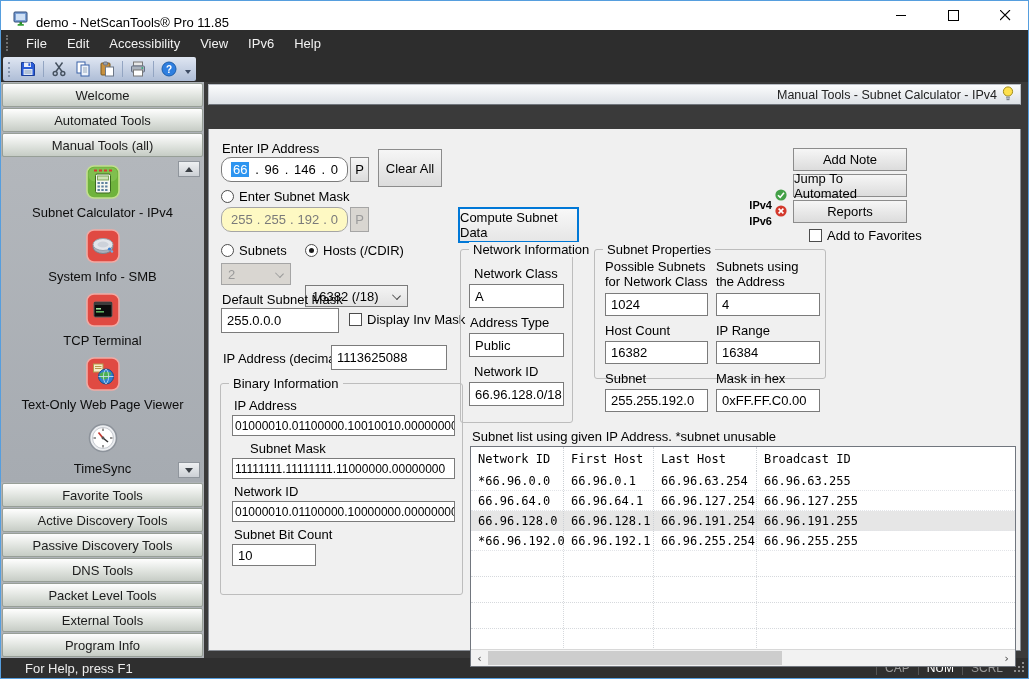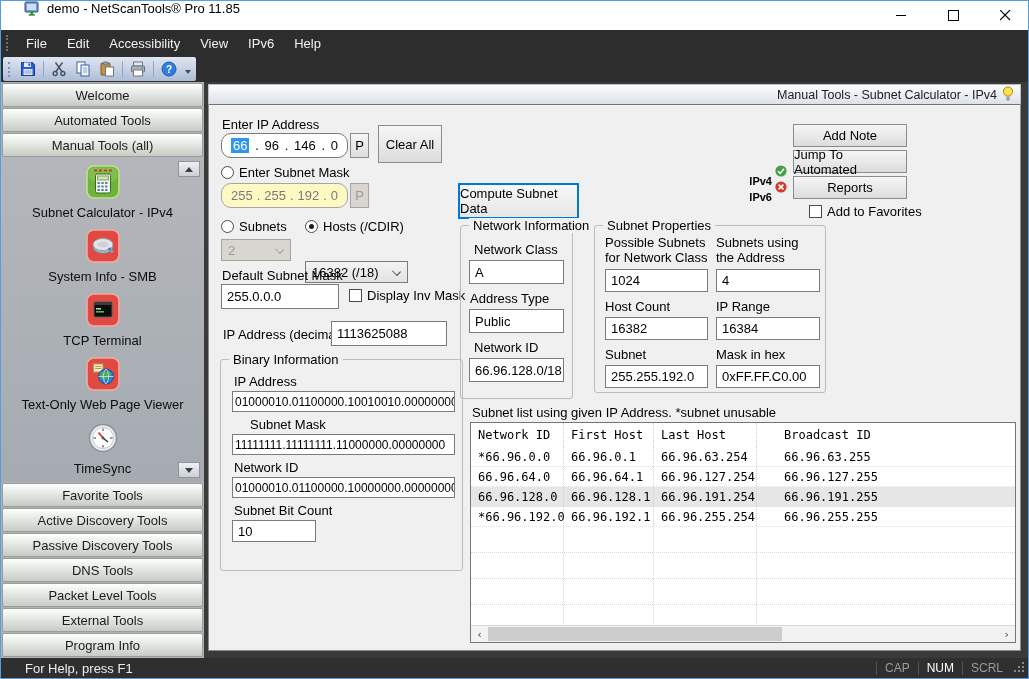--- a/index.html
+++ b/index.html
@@ -2,22 +2,22 @@
 <html><head>
 <meta charset="utf-8">
 <style>
   * { margin:0; padding:0; box-sizing:border-box; }
   html,body { background:#888; }
   body { font-family:"Liberation Sans", sans-serif; }
   .win { width:1029px; height:679px; border:1px solid #569ede; background:#3a3a3a;
          display:flex; flex-direction:column; position:relative; overflow:hidden; }
 
   
-  .titlebar { height:29px; background:#ffffff; display:flex; align-items:flex-start;
-              padding-left:23px; gap:7px; font-size:13px; color:#000; flex:0 0 29px; }
+  .titlebar { height:29px; background:#ffffff; display:flex; align-items:flex-end;
+              padding-left:12px; gap:7px; font-size:13px; color:#000; flex:0 0 29px; }
   .titlebar .ttext { flex:1; }
   .wbtn { width:45px; height:100%; display:flex; align-items:center; justify-content:center; }
 
   
   .menubar { height:26px; background:#2d2d2d; display:flex; align-items:center;
              color:#f2f2f2; font-size:13px; flex:0 0 26px; }
   .grip { width:4px; height:16px; border-left:2px dotted #6f6f6f; margin:0 6px 0 5px; }
   .mitem { padding:0 10px; height:100%; display:flex; align-items:center; cursor:default; }
 
   
@@ -49,21 +49,21 @@
   .scrollbtn { position:absolute; right:4px; width:22px; height:16px;
                background:linear-gradient(#eef0f2,#ccd0d5); border:1px solid #8f959c;
                display:flex; align-items:center; justify-content:center; }
   .scrollbtn.up { top:4px; } .scrollbtn.down { bottom:4px; }
   .tri-up { width:0; height:0; border-left:4px solid transparent; border-right:4px solid transparent;
             border-bottom:5px solid #3a3f45; }
   .tri-down { width:0; height:0; border-left:4px solid transparent; border-right:4px solid transparent;
               border-top:5px solid #3a3f45; }
 
   
-  .main { flex:1; display:flex; flex-direction:column; background:#3a3a3a; padding:2px 7px 7px 4px; min-width:0; }
+  .main { flex:1; display:flex; flex-direction:column; background:#3a3a3a; padding:2px 7px 7px 4px; min-width:0;gap:24px; }
   .mainhdr { height:21px; flex:0 0 21px; background:linear-gradient(#fbfcfd,#dde1e6);
              border:1px solid #b9bec5; border-bottom:1px solid #70757c;
              display:flex; align-items:center; justify-content:flex-end; gap:5px;
              padding-right:6px; font-size:12.5px; color:#222; }
   .content { position:relative; flex:1; background:#f0f0f0; border:1px solid #888d94; border-top:none; }
 
   .abs { position:absolute; }
   .lbl { font-size:13px; color:#000; white-space:nowrap; }
   .edit { background:#fff; border:1px solid #7b7b7b; font-size:13px; color:#000;
           display:flex; align-items:center; padding:0 5px; overflow:hidden; white-space:nowrap; }
@@ -86,21 +86,21 @@
           border-right:1.6px solid #444; border-bottom:1.6px solid #444; transform:rotate(45deg) scaleY(.8); }
   .combo.dis .chev { border-color:#9a9a9a; }
   .group { position:absolute; border:1px solid #bdbdbd; border-radius:3px; }
   .gtitle { position:absolute; top:-8px; left:8px; background:#f0f0f0; padding:0 4px; font-size:13px; color:#000; white-space:nowrap; }
 
   
   .sntable { background:#fff; border:1px solid #71767e; font-family:"DejaVu Sans Mono", monospace;
              font-size:12px; overflow:hidden; }
   .trow { display:grid; grid-template-columns:93px 90px 103px 1fr; align-items:center; }
   .trow > div { padding-left:7px; border-right:1px dotted #ccd0d5; height:100%; display:flex; align-items:center; white-space:nowrap; }
-  .trow > div:last-child { border-right:none;margin-left:20px; }
+  .trow > div:last-child { border-right:none; }
   .thead { height:24px; }
   .tdata { height:20px; border-bottom:1px dotted #e2e4e8; }
   .tdata.hl { background:#e6e6e6; }
   .erow { height:26px; border-bottom:1px dotted #d6d9dd; display:grid; grid-template-columns:93px 90px 103px 1fr; }
   .erow > div { border-right:1px dotted #d6d9dd; } .erow > div:last-child { border-right:none; }
   .hscroll { position:absolute; left:0; right:0; bottom:0; height:17px; background:#f2f2f2;
              border-top:1px solid #d8d8d8; }
   .harrow { position:absolute; top:0; width:17px; height:16px; display:flex; align-items:center; justify-content:center;
             color:#444; font-size:11px; }
   .hthumb { position:absolute; top:1px; left:17px; width:54%; height:14px; background:#cdcdcd; }
@@ -411,21 +411,21 @@
           <div style="padding:16px 8px 6px 8px">
             <div class="lbl" style="margin:0 0 3px 5px">Network Class</div>
             <div class="edit" style="height:24px">A</div>
             <div class="lbl" style="margin:7px 0 3px 1px">Address Type</div>
             <div class="edit" style="height:24px">Public</div>
             <div class="lbl" style="margin:7px 0 3px 5px">Network ID</div>
             <div class="edit" style="height:24px">66.96.128.0/18</div>
           </div>
         </div>
 
-        <div class="group" style="left:385px;top:120px;width:232px;height:168px">
+        <div class="group" style="left:385px;top:120px;width:232px;height:130px">
           <span class="gtitle">Subnet Properties</span>
           <div style="padding:10px 8px 6px 10px;display:grid;grid-template-columns:103px 104px;column-gap:8px;row-gap:0">
             <div class="lbl" style="white-space:normal;line-height:1.15;margin-bottom:3px">Possible Subnets for Network Class</div>
             <div class="lbl" style="white-space:normal;line-height:1.15;margin-bottom:3px">Subnets using the Address</div>
             <div class="edit" style="height:23px">1024</div>
             <div class="edit" style="height:23px">4</div>
             <div class="lbl" style="margin:7px 0 3px 0">Host Count</div>
             <div class="lbl" style="margin:7px 0 3px 0">IP Range</div>
             <div class="edit" style="height:23px">16382</div>
             <div class="edit" style="height:23px">16384</div>

